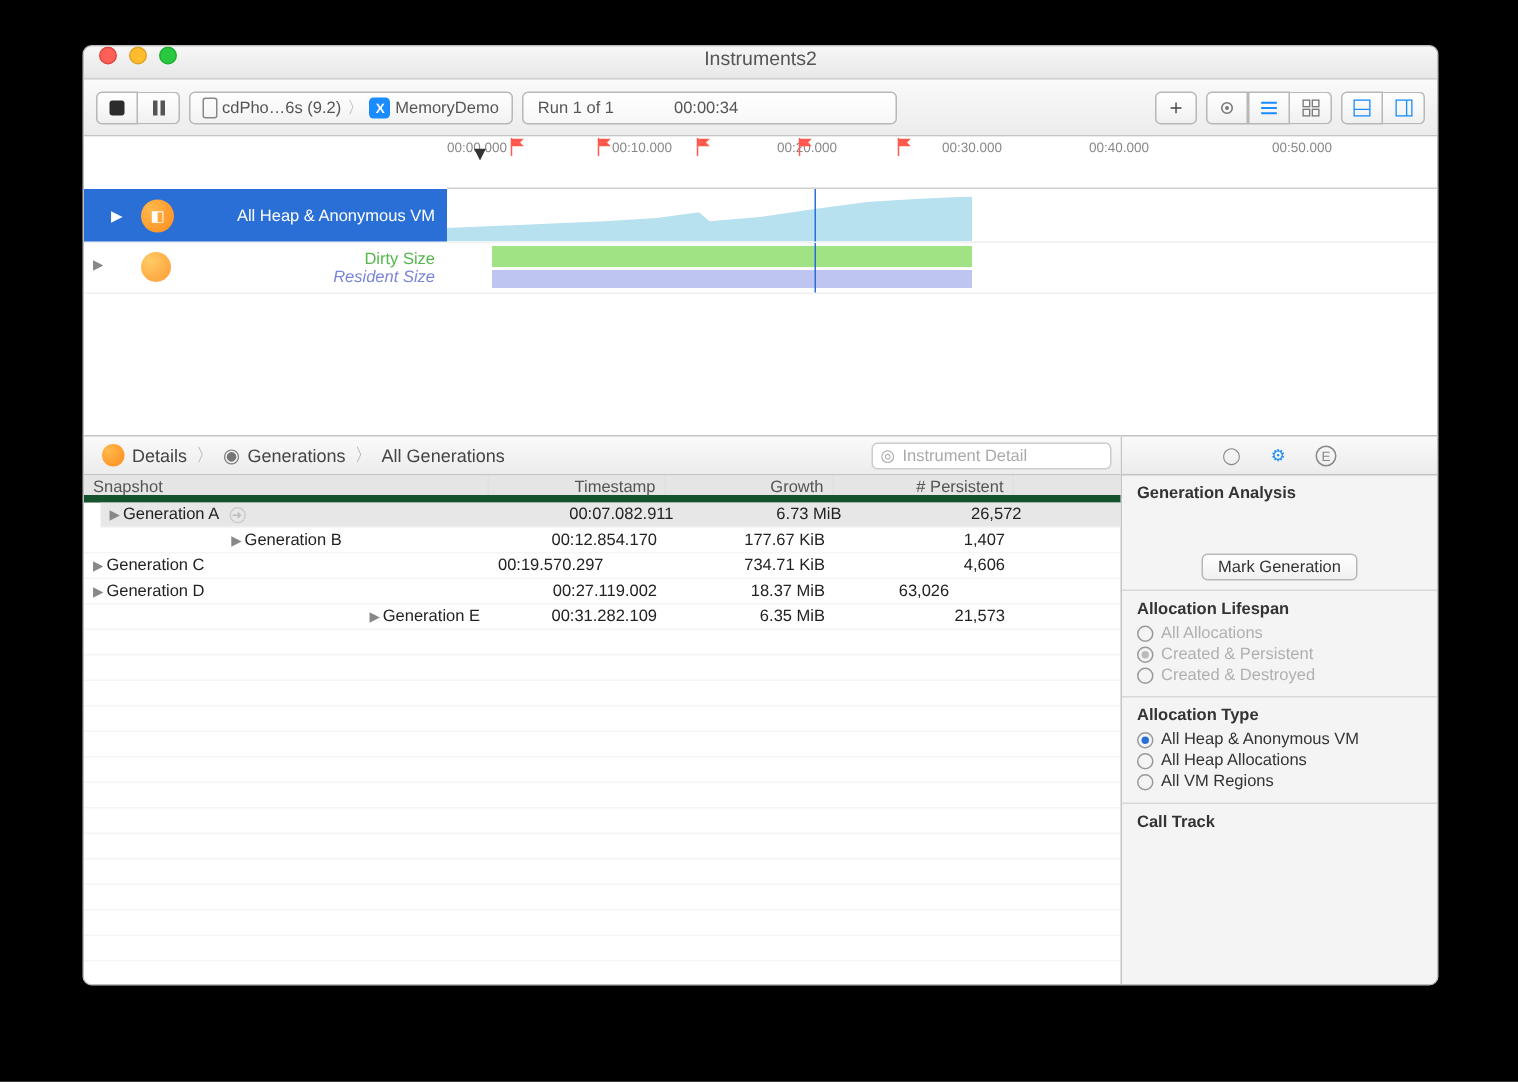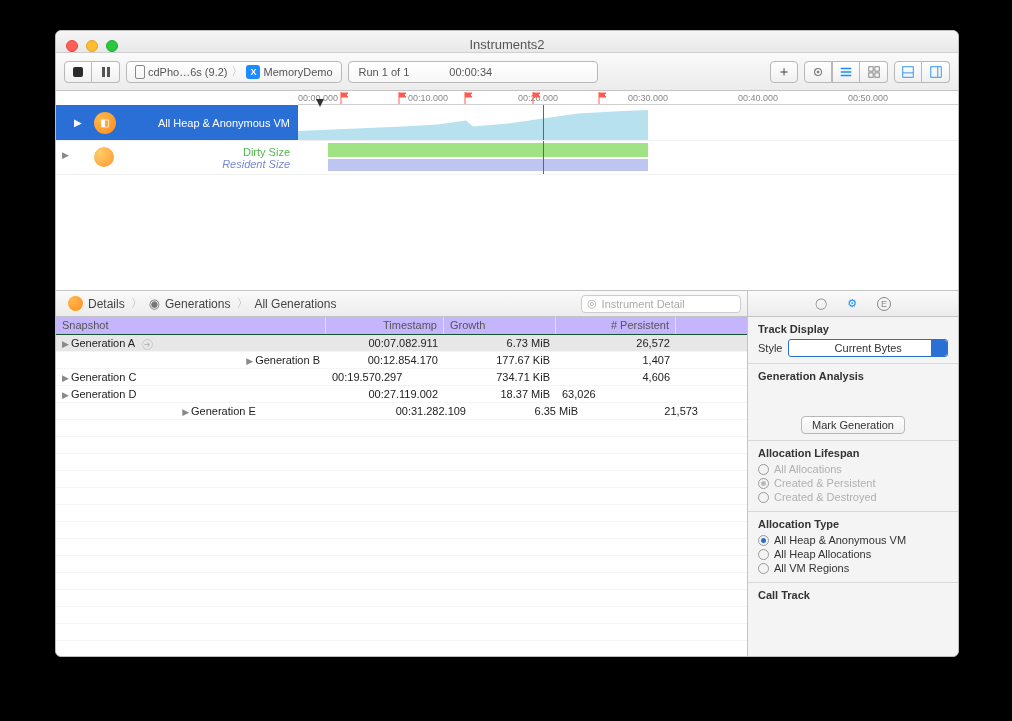--- a/index.html
+++ b/index.html
@@ -2,21 +2,21 @@
 <html><head>
 <meta charset="utf-8">
 <style>
 * { box-sizing: border-box; margin: 0; padding: 0; font-family: -apple-system, "Helvetica Neue", Arial, sans-serif; }
 html, body { background: #000; width: 1012px; height: 721px; overflow: hidden; }
 .window {
   position: absolute; left: 55px; top: 30px; width: 904px; height: 627px;
   background: #ececec; border-radius: 6px; box-shadow: 0 15px 40px rgba(0,0,0,.5);
   display: flex; flex-direction: column; overflow: hidden; border: 1px solid #bdbdbd;
 }
-.titlebar { height: 22px; display: flex; align-items: flex-end; position: relative; background: linear-gradient(#f6f6f6,#e8e8e8); border-bottom: 1px solid #d0d0d0; }
+.titlebar { height: 22px; display: flex; align-items: flex-start; position: relative; background: linear-gradient(#f6f6f6,#e8e8e8); border-bottom: 1px solid #d0d0d0; }
 .traffic { display: flex; gap: 8px; margin-left: 10px; }
 .tl { width: 12px; height: 12px; border-radius: 50%; }
 .tl.r { background: #ff5f57; border:1px solid #e24640;} .tl.y{background:#ffbd2e;border:1px solid #e1a126;} .tl.g{background:#28c940;border:1px solid #1fad32;}
 .title { position: absolute; left:0; right:0; text-align:center; font-size:13px; color:#555; }
 .toolbar { height: 38px; background: linear-gradient(#fafafa,#ececec); border-bottom:1px solid #c4c4c4; display:flex; align-items:center; padding:0 8px; gap:6px; }
 .seg { display:flex; }
 .tbbtn { height:22px; min-width:28px; padding:0 6px; background:linear-gradient(#fff,#f0f0f0); border:1px solid #b8b8b8; border-radius:4px; display:flex; align-items:center; justify-content:center; font-size:11px; color:#444; }
 .seg .tbbtn { border-radius:0; }
 .seg .tbbtn:first-child{border-radius:4px 0 0 4px;}
 .seg .tbbtn:last-child{border-radius:0 4px 4px 0; border-left:none;}
@@ -24,50 +24,50 @@
 .pathseg { padding:0 4px; display:flex; align-items:center; gap:3px; }
 .chev { color:#aaa; }
 .runinfo { width:250px; height:22px; background:linear-gradient(#fff,#f7f7f7); border:1px solid #b8b8b8; border-radius:4px; display:flex; align-items:center; font-size:11px; color:#555; padding:0 10px; gap:40px;}
 .square{width:10px;height:10px;background:#2b2b2b;border-radius:2px;}
 .pausebars{display:flex;gap:2px;} .pausebars span{width:3px;height:10px;background:#555;}
 .spacer{flex:1;}
 .xcicon{width:14px;height:14px;background:#1a8cff;border-radius:3px;display:inline-flex;align-items:center;justify-content:center;color:#fff;font-size:9px;font-weight:bold;}
 .devicon{width:10px;height:14px;border:1px solid #888;border-radius:2px;display:inline-block;}
 
 .timeline-area{height:200px;background:#fff;border-bottom:1px solid #c4c4c4;display:flex;flex-direction:column;position:relative;}
-.ruler{height:14px;border-bottom:1px solid #d0d0d0;display:flex;position:relative;margin-left:242px;font-size:9px;color:#888;}
+.ruler{height:35px;border-bottom:1px solid #d0d0d0;display:flex;position:relative;margin-left:242px;font-size:9px;color:#888;}
 .tick{position:absolute;top:2px;}
 .flag{position:absolute;top:1px;width:10px;height:12px;}
 .flag svg{width:10px;height:12px;}
 .trackrow{display:flex;min-height:30px;border-bottom:1px solid #f0f0f0;}
 .trackhead{width:242px;display:flex;align-items:center;justify-content:flex-end;padding-right:8px;font-size:11px;}
 .trackhead.sel{background:#2a6fd6;color:#fff;}
 .trackhead .disc{position:absolute;left:18px;color:#fff;font-size:10px;}
 .trackbody{flex:1;position:relative;}
 .orb{width:22px;height:22px;border-radius:50%;background:radial-gradient(circle at 30% 30%,#ffb84d,#ff8c1a);margin:0 6px;display:inline-flex;align-items:center;justify-content:center;color:#fff;font-size:10px;}
 .orb2{width:20px;height:20px;border-radius:50%;background:radial-gradient(circle at 30% 30%,#ffcc66,#ff9933);margin:0 6px;}
 .playhead{position:absolute;top:0;bottom:0;width:1px;background:#2a6fd6;z-index:5;}
 .heapfill{position:absolute;background:#b7e1ef;}
 .greenbar{position:absolute;background:#9fe384;height:14px;}
 .purplebar{position:absolute;background:#bdc5f0;height:12px;}
 
 .bottom{flex:1;display:flex;min-height:0;}
 .detailpane{flex:1;display:flex;flex-direction:column;border-right:1px solid #c4c4c4;background:#fff;min-width:0;}
 .crumbbar{height:26px;background:linear-gradient(#fafafa,#ececec);border-bottom:1px solid #c4c4c4;display:flex;align-items:center;padding:0 6px;font-size:12px;color:#444;}
 .crumbseg{display:flex;align-items:center;gap:5px;padding:0 6px;}
 .filterbox{margin-left:auto;width:160px;height:18px;border:1px solid #ccc;border-radius:4px;background:#fff;display:flex;align-items:center;padding:0 5px;font-size:11px;color:#aaa;gap:5px;}
-.colhdr{display:flex;height:18px;border-bottom:1px solid #14532d;font-size:11px;color:#555;background:#c4b5fd;}
+.colhdr{display:flex;height:18px;border-bottom:5px solid #14532d;font-size:11px;color:#555;background:#e5e5e5;}
 .colhdr>div{border-right:1px solid #e0e0e0;padding:2px 6px;}
 .col-snap{width:270px;text-align:left;}
 .col-ts{width:118px;text-align:right;}
-.col-gr{width:112px;}
+.col-gr{width:112px;text-align:right;}
 .col-pers{width:120px;text-align:right;}
 .tbody{flex:1;overflow:hidden;}
 .trow{display:flex;height:17px;font-size:11px;color:#222;align-items:center;border-bottom:1px solid #f5f5f5;}
-.trow.sel{background:#e7e7e7;}
+.trow.sel{background:#e7e7e7;margin-left:11px;}
 .trow>div{padding:0 6px;}
 .disc-tri{color:#888;font-size:9px;margin-right:2px;}
 
 .inspector{width:210px;background:#f4f4f4;display:flex;flex-direction:column;font-size:11px;color:#333;overflow:hidden;}
 .insp-tabs{height:26px;background:linear-gradient(#fafafa,#ececec);border-bottom:1px solid #c4c4c4;display:flex;align-items:center;justify-content:center;gap:20px;}
 .insp-section{padding:6px 10px;border-bottom:1px solid #d8d8d8;}
 .insp-title{font-weight:bold;margin-bottom:4px;}
 .styleselect{width:100%;height:18px;background:#fff;border:1px solid #2a6fd6;border-radius:3px;font-size:11px;padding:0 4px;display:flex;align-items:center;justify-content:center;position:relative;}
 .styleselect::after{content:"";position:absolute;right:0;top:0;width:16px;height:100%;background:#2a6fd6;border-radius:0 3px 3px 0;}
 .macbtn{display:inline-block;padding:2px 10px;background:linear-gradient(#fff,#f0f0f0);border:1px solid #b8b8b8;border-radius:4px;font-size:11px;}
@@ -162,21 +162,21 @@
       </div>
     </div>
   </div>
 
   <div class="timeline-area">
     <div class="ruler" id="ruler">
         <span class="tick" style="left: 0px;">00:00.000</span>
         <span class="tick" style="left: 110px;">00:10.000</span>
         <span class="tick" style="left: 220px;">00:20.000</span>
         <span class="tick" style="left: 330px;">00:30.000</span>
-        <span class="tick" style="left: 440px;">00:40.000</span>
+        <span class="tick" style="left: 428px;">00:40.000</span>
         <span class="tick" style="left: 550px;">00:50.000</span>
         <span class="tick" style="left: 660px;">01:00.000</span>
         <span class="flag" style="left: 42px;"><svg viewBox="0 0 10 12">
             <path d="M1 0v12M1 1h7l-2 2 2 2H1" fill="#ff5a4d" stroke="#ff5a4d"></path>
           </svg></span>
         <span class="flag" style="left: 100px;"><svg viewBox="0 0 10 12">
             <path d="M1 0v12M1 1h7l-2 2 2 2H1" fill="#ff5a4d" stroke="#ff5a4d"></path>
           </svg></span>
         <span class="flag" style="left: 166px;"><svg viewBox="0 0 10 12">
             <path d="M1 0v12M1 1h7l-2 2 2 2H1" fill="#ff5a4d" stroke="#ff5a4d"></path>
@@ -245,39 +245,39 @@
         <div class="col-pers"># Persistent</div>
       </div>
       <div class="tbody" id="tbody">
           <div class="trow sel">
             <div class="col-snap" style="text-align:left;"><span class="disc-tri">▶</span>Generation A <span style="color:#bbb;border:1px solid #ccc;border-radius:50%;width:11px;height:11px;display:inline-flex;align-items:center;justify-content:center;font-size:8px;margin-left:4px;">➜</span></div>
             <div class="col-ts" style="text-align:right;">00:07.082.911</div>
             <div class="col-gr" style="text-align:right;">6.73 MiB</div>
             <div class="col-pers" style="text-align:right;">26,572</div>
           </div>
           <div class="trow">
-            <div class="col-snap" style="text-align:right;"><span class="disc-tri">▶</span>Generation B</div>
+            <div class="col-snap" style="text-align:center;"><span class="disc-tri">▶</span>Generation B</div>
             <div class="col-ts" style="text-align:right;">00:12.854.170</div>
             <div class="col-gr" style="text-align:right;">177.67 KiB</div>
             <div class="col-pers" style="text-align:right;">1,407</div>
           </div>
           <div class="trow">
             <div class="col-snap" style="text-align:left;"><span class="disc-tri">▶</span>Generation C</div>
             <div class="col-ts" style="text-align:left;">00:19.570.297</div>
             <div class="col-gr" style="text-align:right;">734.71 KiB</div>
             <div class="col-pers" style="text-align:right;">4,606</div>
           </div>
           <div class="trow">
             <div class="col-snap" style="text-align:left;"><span class="disc-tri">▶</span>Generation D</div>
             <div class="col-ts" style="text-align:right;">00:27.119.002</div>
             <div class="col-gr" style="text-align:right;">18.37 MiB</div>
-            <div class="col-pers" style="text-align:left;">63,026</div>
+            <div class="col-pers" style="text-align:center;">63,026</div>
           </div>
           <div class="trow">
-            <div class="col-snap" style="text-align:center;margin-left:28px;"><span class="disc-tri">▶</span>Generation E</div>
+            <div class="col-snap" style="text-align:right;"><span class="disc-tri">▶</span>Generation E</div>
             <div class="col-ts" style="text-align:right;">00:31.282.109</div>
             <div class="col-gr" style="text-align:right;">6.35 MiB</div>
             <div class="col-pers" style="text-align:right;">21,573</div>
           </div>
           <div class="blankrow"></div>
           <div class="blankrow"></div>
           <div class="blankrow"></div>
           <div class="blankrow"></div>
           <div class="blankrow"></div>
           <div class="blankrow"></div>
@@ -292,29 +292,20 @@
         </div>
     </div>
 
     <div class="inspector">
       <div class="insp-tabs">
         <span style="color:#888;">◯</span>
         <span class="gearblue">⚙</span>
         <span style="border:1px solid #888;border-radius:50%;width:14px;height:14px;display:inline-flex;align-items:center;justify-content:center;font-size:9px;color:#888;">E</span>
       </div>
 
-      <div class="insp-section">
-        <div class="insp-title">Track Display</div>
-        <div style="display:flex;align-items:center;gap:6px;">
-          <span>Style</span>
-          <div class="styleselect">
-              <span>Current Bytes</span>
-            </div>
-        </div>
-      </div>
 
       <div class="insp-section">
         <div class="insp-title">Generation Analysis</div>
         <div style="text-align:center;margin-top:34px;"><span class="macbtn">Mark Generation</span></div>
       </div>
 
       <div class="insp-section">
         <div class="insp-title">Allocation Lifespan</div>
         <div id="lifespan-opts">
             <div class="radio-row disabled">

